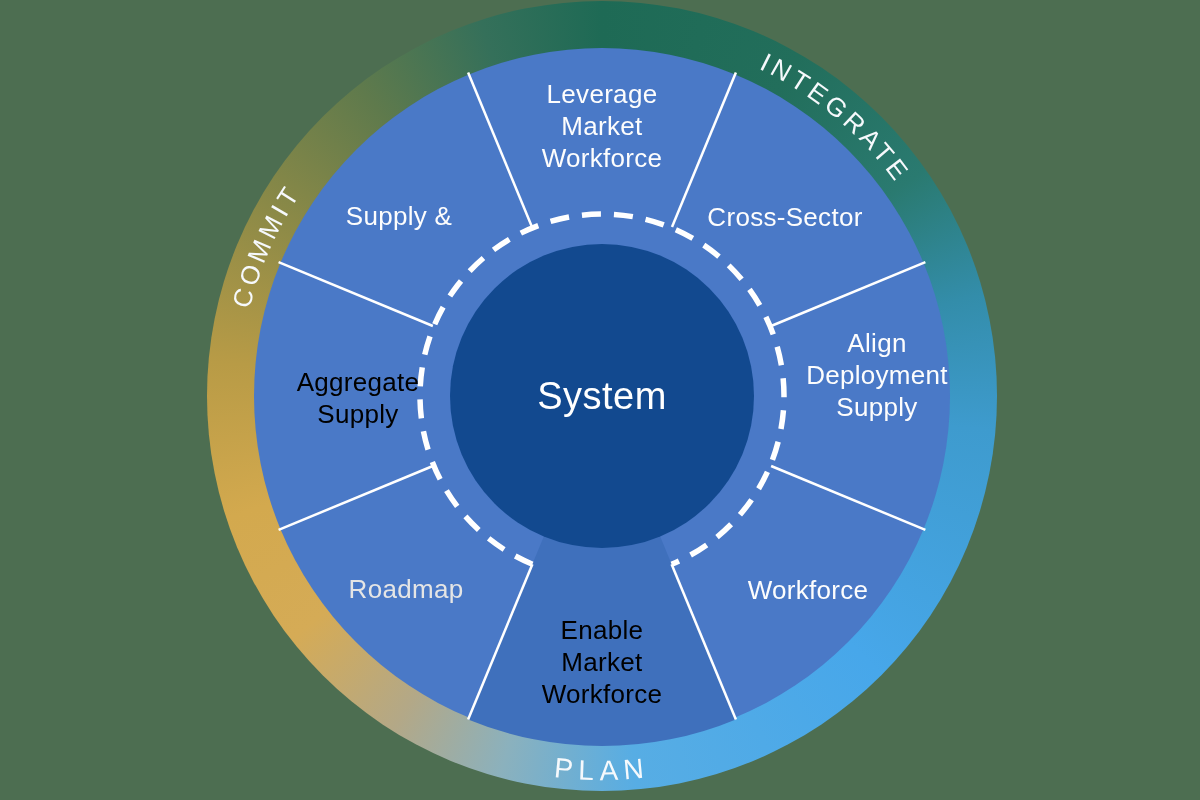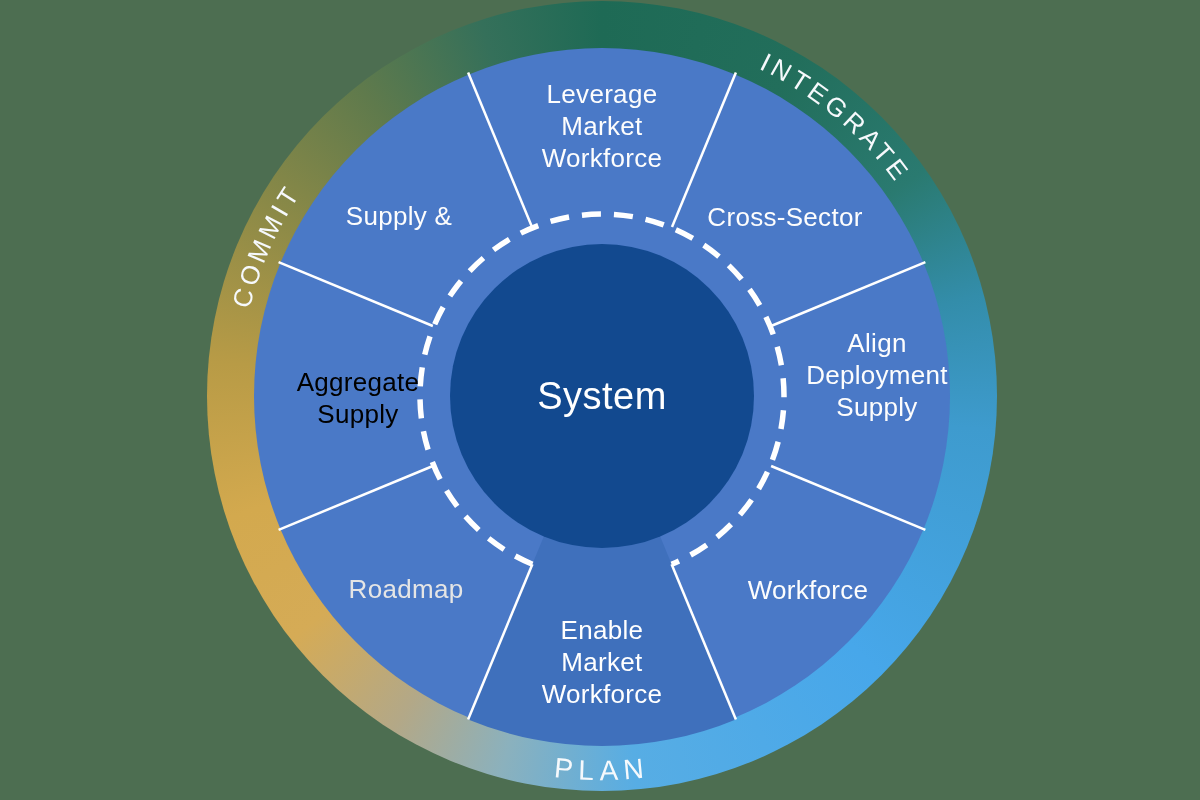--- a/index.html
+++ b/index.html
@@ -87,21 +87,21 @@
   <div class="seg-label" style="left: 877px; top: 375px; color: rgb(253, 253, 253);">
     <span>Align</span>
     <span>Deployment</span>
     <span>Supply</span>
   </div>
 
   <div class="seg-label" style="left: 808px; top: 590px; color: rgb(253, 253, 253);">
     <span>Workforce</span>
   </div>
 
-  <div class="seg-label" style="left: 602px; top: 662px; color: #ffffff;">
+  <div class="seg-label" style="left: 602px; top: 662px; color: #000000;">
     <span>Enable</span>
     <span>Market</span>
     <span>Workforce</span>
   </div>
 
   <div class="seg-label" style="left: 406px; top: 589px; color: #e5e5e5;">
     <span>Roadmap</span>
   </div>
 
   <div class="seg-label" style="left: 310px; top: 398px; color: #000000; margin-left: 48px;">

